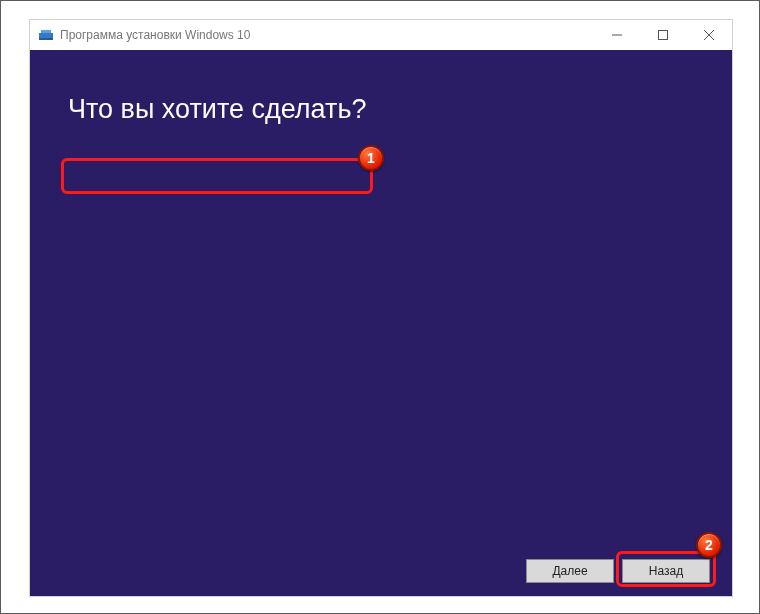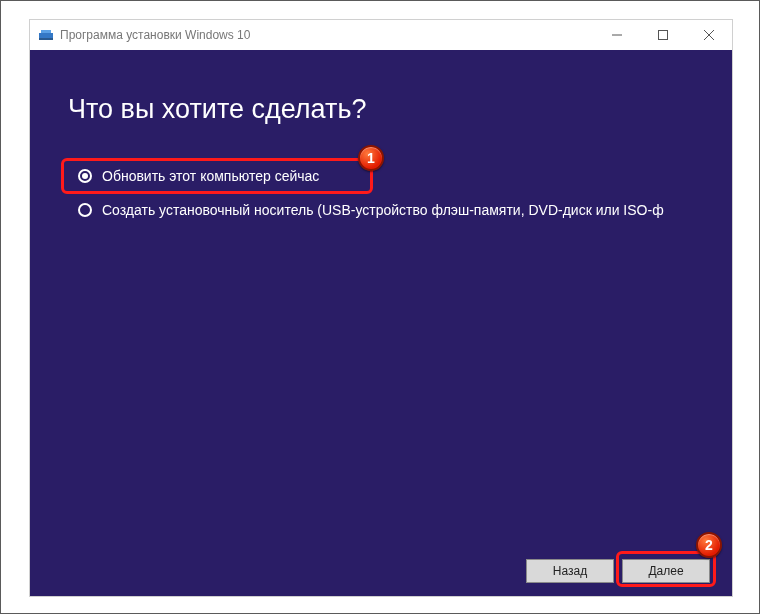--- a/index.html
+++ b/index.html
@@ -178,40 +178,30 @@
         <svg width="10" height="10" viewBox="0 0 10 10">
             <line x1="0" y1="0" x2="10" y2="10" stroke="#555" stroke-width="1"></line>
             <line x1="10" y1="0" x2="0" y2="10" stroke="#555" stroke-width="1"></line>
           </svg>
       </div>
     </div>
 
     <div class="content">
       <div class="heading">Что вы хотите сделать?</div>
 
-      <div class="options">
-        <div class="opt-row">
-          <span class="radio selected"></span>
-          <span class="label">Обновить этот компьютер сейчас</span>
-        </div>
-        <div class="opt-row">
-          <span class="radio"></span>
-          <span class="label">Создать установочный носитель (USB-устройство флэш-памяти, DVD-диск или ISO-ф</span>
-        </div>
-      </div>
 
       <div class="highlight-1"></div>
       <div class="badge badge-1">1</div>
 
       <div class="footer">
         <div class="btn">
-          <span>Назад</span>
+          <span>Далее</span>
         </div>
         <div class="btn">
-          <span>Далее</span>
+          <span>Назад</span>
         </div>
       </div>
 
       <div class="highlight-2"></div>
       <div class="badge badge-2">2</div>
     </div>
   </div>
 </div>
 
 </body></html>

